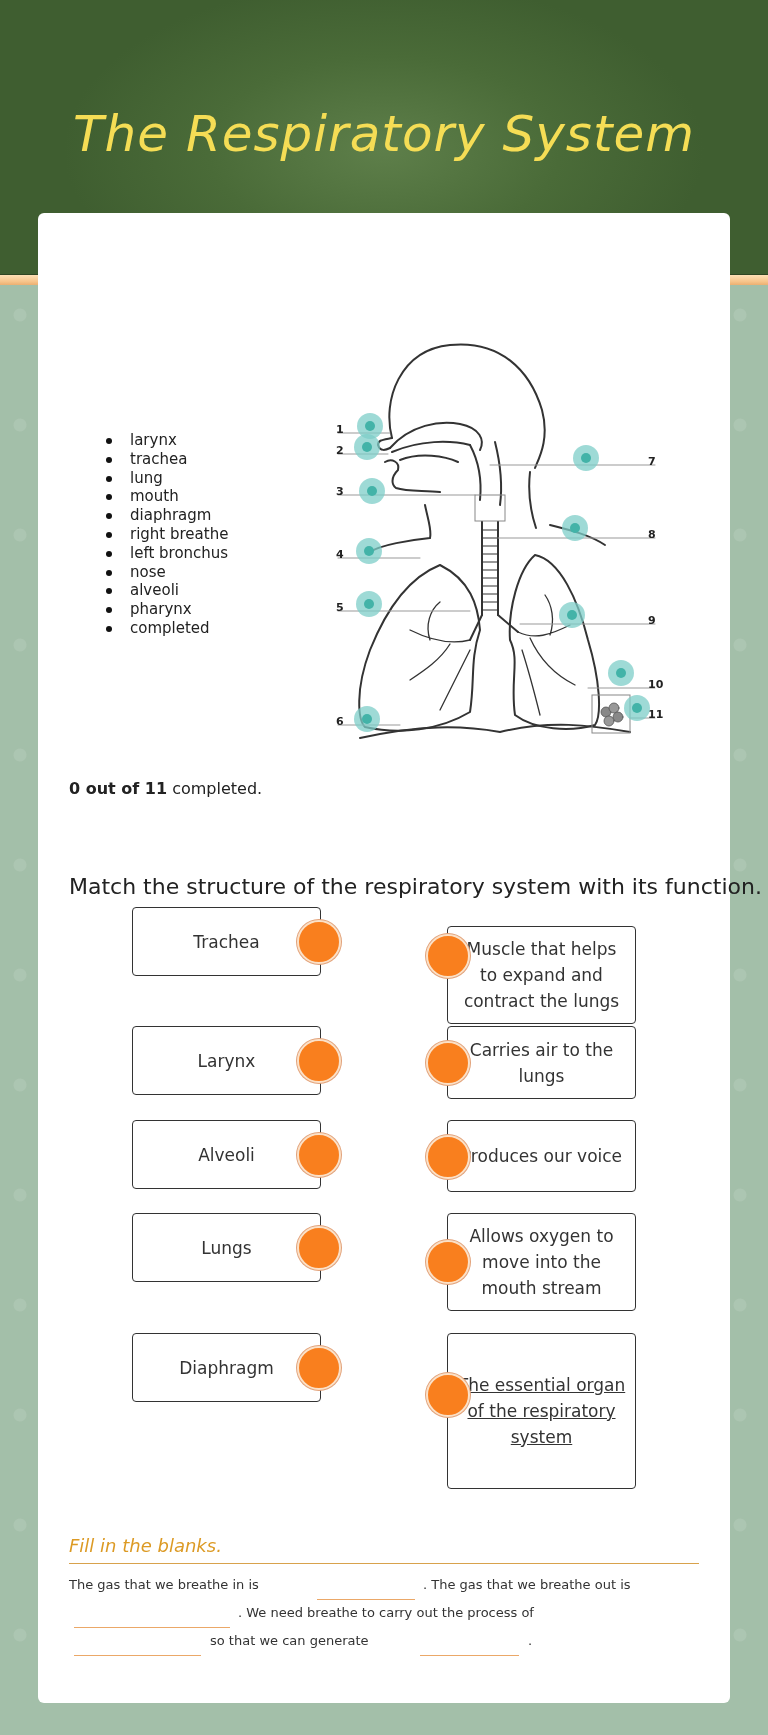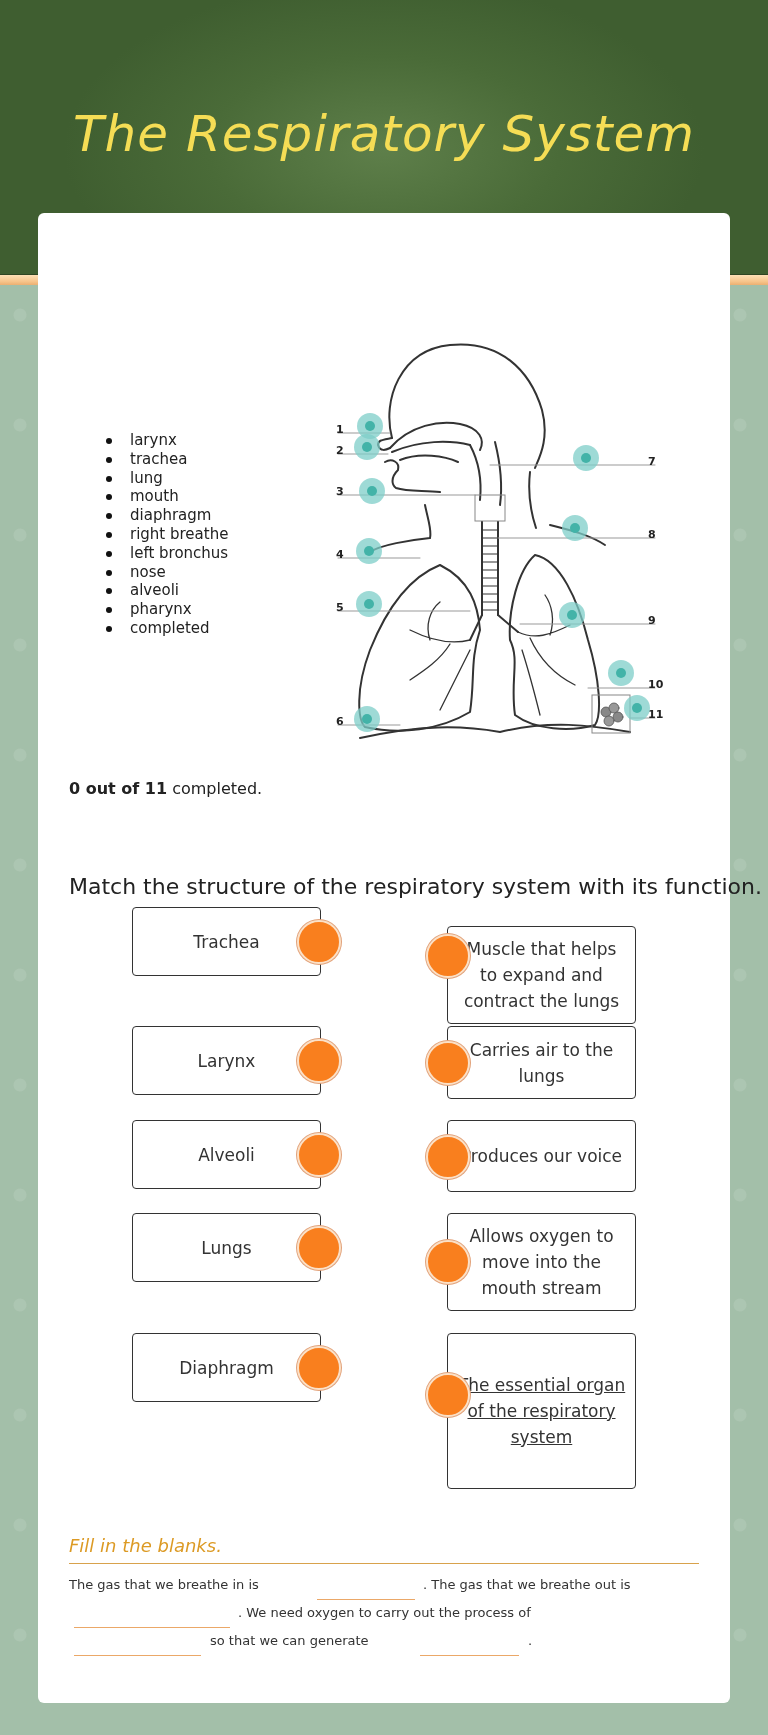--- a/index.html
+++ b/index.html
@@ -214,18 +214,18 @@
 <div class="dot" style="left:426px;top:1373px;"></div>
 
 <div class="fill-title">Fill in the blanks.</div>
 <div class="fill-rule"></div>
 
 <span class="fill-text" style="top:1577px;">The gas that we breathe in is</span>
 <input class="blank" style="left: 317px; top: 1578px; width: 98px;" value="">
 <span class="fill-text" style="left:423px;top:1577px;">. The gas that we breathe out is</span>
 
 <input class="blank" style="left: 74px; top: 1606px; width: 156px;" value="">
-<span class="fill-text" style="left:238px;top:1605px;">. We need oxygen to carry out the process of</span>
+<span class="fill-text" style="left:238px;top:1605px;">. We need breathe to carry out the process of</span>
 
 <input class="blank" style="left: 74px; top: 1634px; width: 127px;" value="">
 <span class="fill-text" style="left:210px;top:1633px;">so that we can generate</span>
 <input class="blank" style="left: 420px; top: 1634px; width: 99px;" value="">
 <span class="fill-text" style="left:528px;top:1633px;">.</span>
 
 </body></html>

